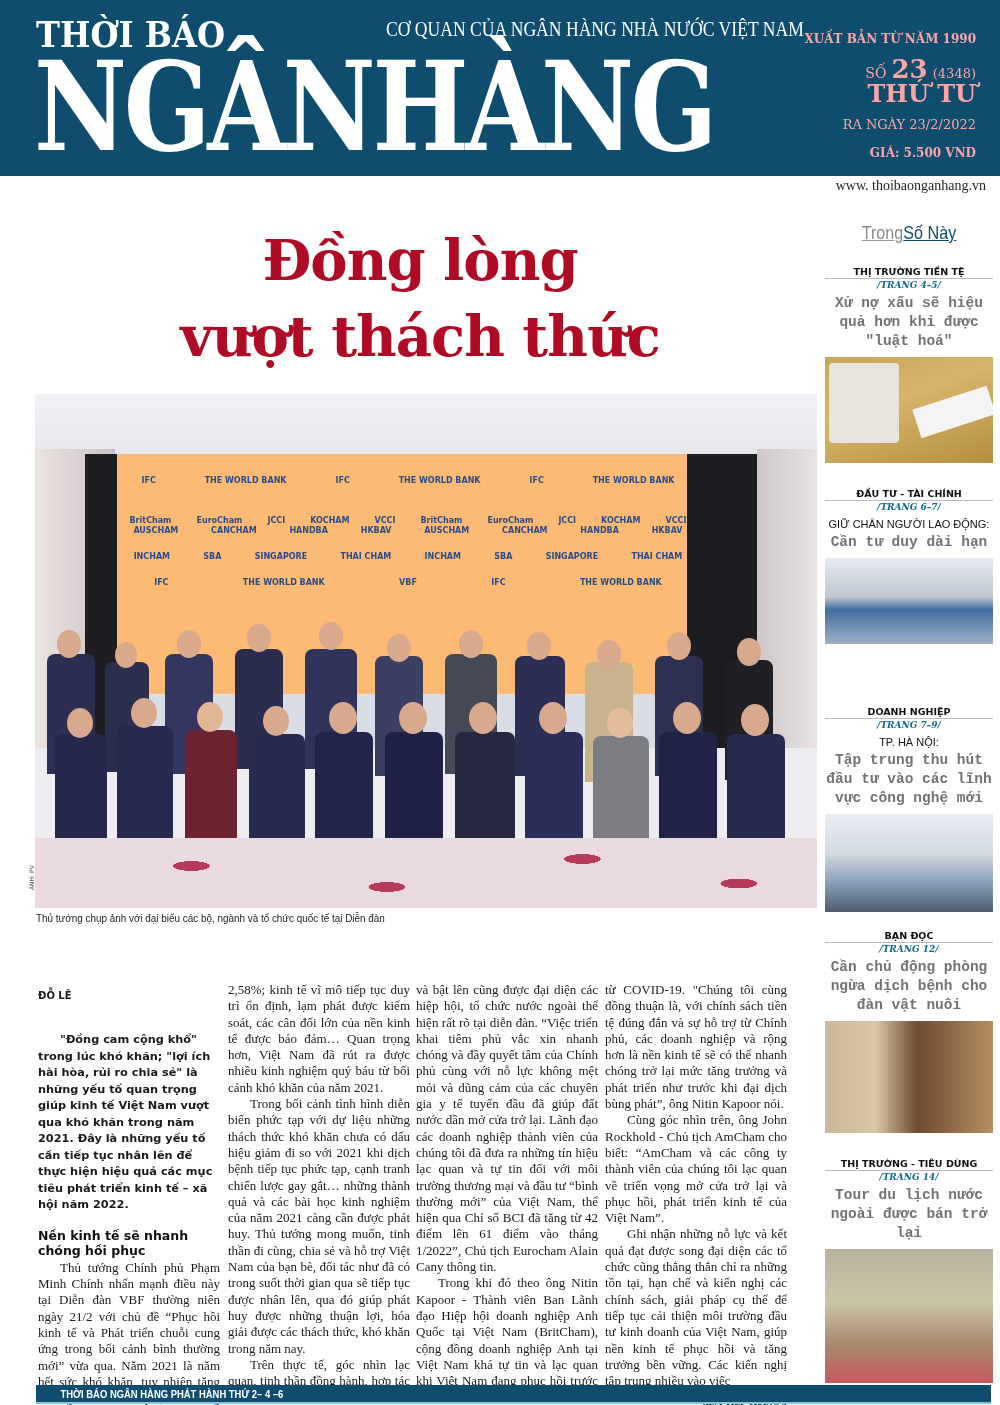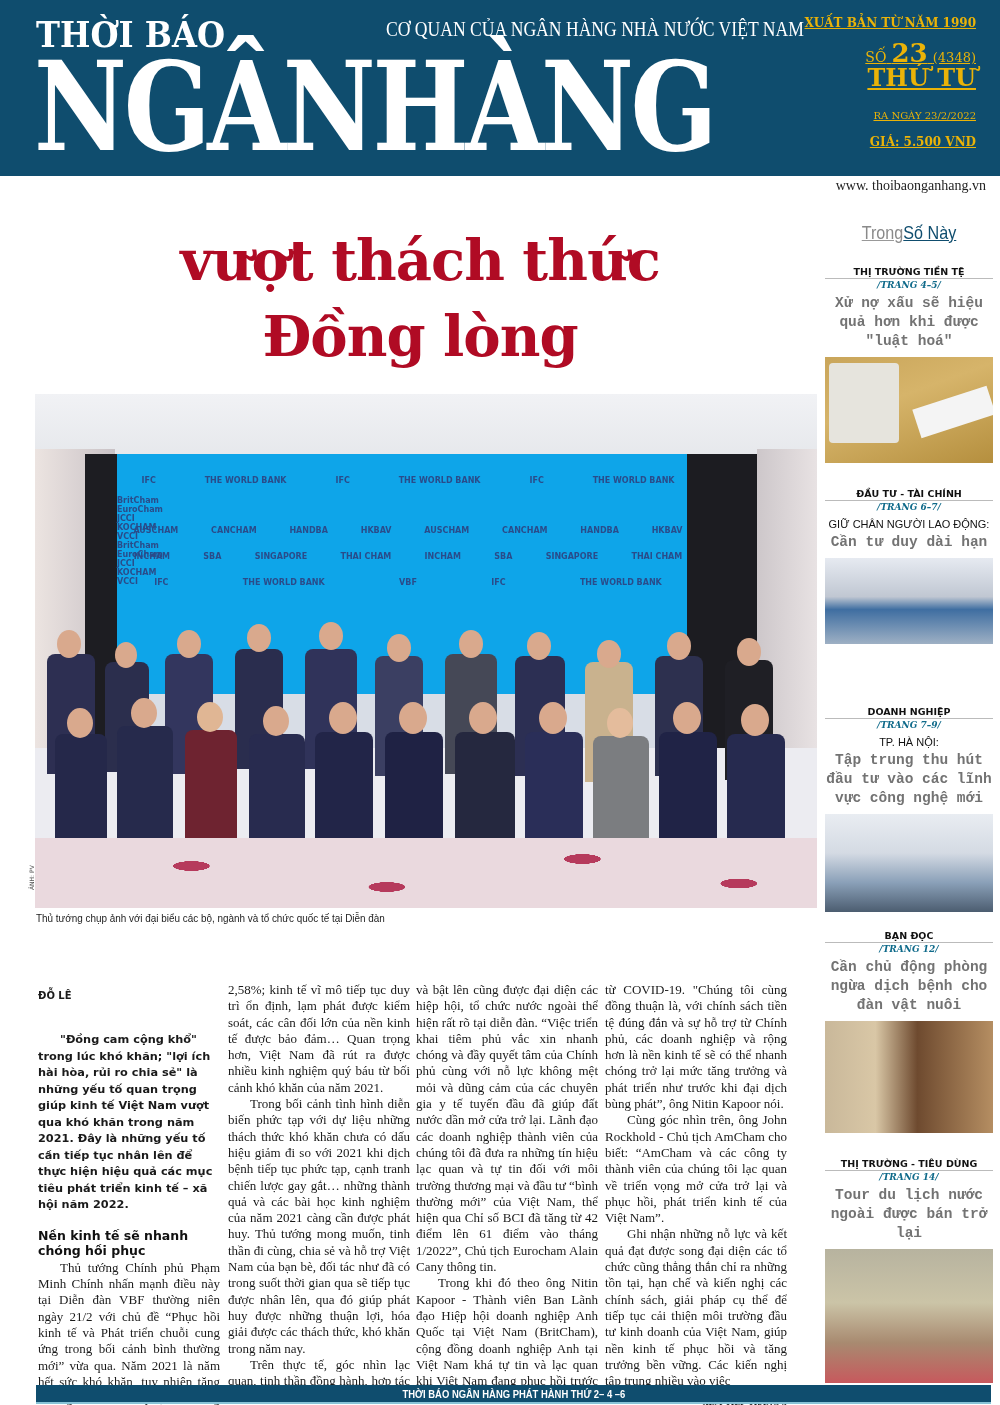--- a/index.html
+++ b/index.html
@@ -20,28 +20,28 @@
     position: absolute; left: 34px; top: 42px;
     font-family: "DejaVu Serif", serif; font-weight: bold;
     font-size: 124px; line-height: 130px; color: #ffffff; letter-spacing: -4px;
     transform: scaleX(0.82); transform-origin: left;
   }
   .mh-agency {
     position: absolute; left: 386px; top: 18px;
     font-family: "Liberation Serif", serif; font-size: 20px; color: #ffffff;
     transform: scaleX(0.88); transform-origin: left; white-space: nowrap;
   }
-  .mh-right { position: absolute; right: 24px; top: 16px; width: 180px; text-align: right; color: #eab308; text-decoration: underline; }
+  .mh-right { position: absolute; right: 24px; top: 32px; width: 180px; text-align: right; color: #fca5a5; }
   .mh-since { font-family: "DejaVu Serif", serif; font-weight: bold; font-size: 12px; white-space: nowrap; }
   .mh-issue { margin-top: 8px; font-family: "DejaVu Serif", serif; white-space: nowrap; }
   .mh-issue .lbl { font-size: 14px; }
   .mh-issue .num { font-size: 26px; font-weight: bold; }
   .mh-issue .tot { font-size: 13px; }
   .mh-day { font-family: "DejaVu Serif", serif; font-weight: bold; font-size: 24px; line-height: 24px; margin-top: -2px; white-space: nowrap; }
-  .mh-date { font-family: "DejaVu Serif", serif; font-size: 10px; margin-top: 20px; white-space: nowrap; text-align: right; }
+  .mh-date { font-family: "DejaVu Serif", serif; font-size: 13px; margin-top: 11px; white-space: nowrap; text-align: right; }
   .mh-price { font-family: "DejaVu Serif", serif; font-weight: bold; font-size: 12px; margin-top: 14px; white-space: nowrap; }
   .mh-url {
     position: absolute; right: 14px; top: 178px;
     font-family: "Liberation Serif", serif; font-size: 14px; color: #222;
   }
 
   
   .headline {
     position: absolute; left: 40px; top: 222px; width: 760px; text-align: center;
     font-family: "DejaVu Serif", serif; font-weight: bold; color: #b00b24;
@@ -53,21 +53,21 @@
     position: absolute; left: 35px; top: 394px; width: 782px; height: 514px;
     overflow: hidden; background: #d8dde6;
   }
   .photo .ceiling { position: absolute; left: 0; top: 0; width: 100%; height: 75px; background: linear-gradient(#f1f2f5, #e4e6ea); }
   .photo .wall-l { position: absolute; left: 0; top: 55px; width: 80px; height: 459px; background: linear-gradient(90deg,#ece4e1,#c9c2c6); }
   .photo .pillar-l { position: absolute; left: 50px; top: 60px; width: 35px; height: 420px; background: #1d1d22; }
   .photo .pillar-r { position: absolute; right: 60px; top: 60px; width: 70px; height: 420px; background: #1c1c21; }
   .photo .wall-r { position: absolute; right: 0; top: 55px; width: 60px; height: 459px; background: linear-gradient(90deg,#cdc7ca,#e8e2e3); }
   .photo .backdrop {
     position: absolute; left: 82px; top: 60px; width: 582px; height: 240px;
-    background: #0ea5e9;
+    background: #fdba74;
   }
   .logo-row { position: absolute; left: 0; width: 100%; display: flex; justify-content: space-around; font-family: "DejaVu Sans", sans-serif; font-size: 8px; font-weight: bold; color: #2a4c8a; }
   .logo-row span { display: inline-block; }
   .photo .people {
     position: absolute; left: 0; top: 200px; width: 100%; height: 270px;
   }
   .person { position: absolute; border-radius: 8px 8px 0 0; }
   .head { position: absolute; border-radius: 50%; background: #d9a98d; }
   .photo .floor {
     position: absolute; left: 0; bottom: 0; width: 100%; height: 70px;
@@ -143,21 +143,21 @@
   .img-money::after { content: ""; position: absolute; left: 90px; top: 40px; width: 78px; height: 30px; background: #f4f4f4; transform: rotate(-18deg); }
   .img-factory { background: linear-gradient(#e6eaf1 0%, #c0c7d2 45%, #3f6ea1 60%, #9eb0c4 100%); }
   .img-tech { background: linear-gradient(#e9edf2 0%, #d4dae3 40%, #8aa0b8 70%, #4c5d70 100%); }
   .img-cow { background: linear-gradient(90deg, #c9b89a 0%, #d9c7a6 30%, #6e4a2f 55%, #b58e62 100%); }
   .img-tour { background: linear-gradient(#b7b39f 0%, #cbc4a7 40%, #a88a70 70%, #c7595d 100%); }
 
   
   .footer {
     position: absolute; left: 36px; top: 1385px; width: 955px; height: 19px; background: #0f4d6e;
     border-bottom: 2px solid #88c4d8;
-    text-align: center; color: #ffffff; font-family: "Liberation Sans", sans-serif; font-weight: bold;
+    text-align: left; color: #ffffff; font-family: "Liberation Sans", sans-serif; font-weight: bold;
     font-size: 11.5px; line-height: 19px;
   }
   .footer span { display: inline-block; transform: scaleX(0.82); }
 </style>
 </head>
 <body>
 
 <header class="masthead">
   <div class="mh-small-title">THỜI BÁO</div>
   <div class="mh-big-title">NGÂNHÀNG</div>
@@ -170,38 +170,38 @@
       <span class="tot">(4348)</span>
     </div>
     <div class="mh-day">THỨ TƯ</div>
     <div class="mh-date">RA NGÀY 23/2/2022</div>
     <div class="mh-price">GIÁ: 5.500 VND</div>
   </div>
 </header>
 <a class="mh-url">www. thoibaonganhang.vn</a>
 
 <h1 class="headline">
+  <div>Đồng lòng</div>
   <div>vượt thách thức</div>
-  <div>Đồng lòng</div>
 </h1>
 
 <figure class="photo">
   <div class="ceiling"></div>
   <div class="wall-l"></div>
   <div class="pillar-l"></div>
   <div class="backdrop">
     <div class="logo-row" style="top:22px;">
       <span>IFC</span>
       <span>THE WORLD BANK</span>
       <span>IFC</span>
       <span>THE WORLD BANK</span>
       <span>IFC</span>
       <span>THE WORLD BANK</span>
     </div>
-    <div class="logo-row" style="top:42px;flex-direction:column;">
+    <div class="logo-row" style="top:62px;">
       <span>BritCham</span>
       <span>EuroCham</span>
       <span>JCCI</span>
       <span>KOCHAM</span>
       <span>VCCI</span>
       <span>BritCham</span>
       <span>EuroCham</span>
       <span>JCCI</span>
       <span>KOCHAM</span>
       <span>VCCI</span>

